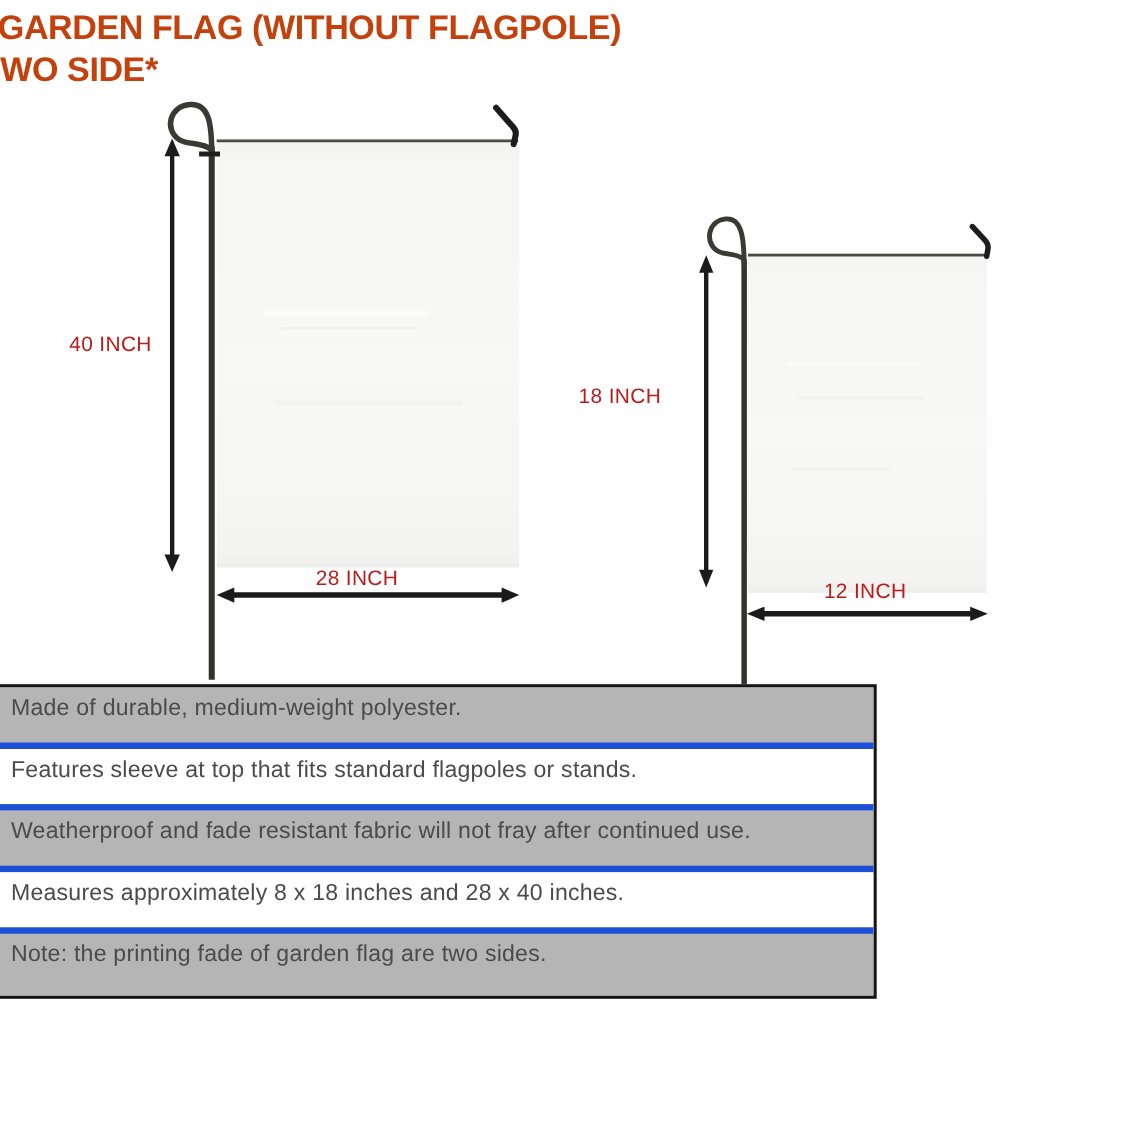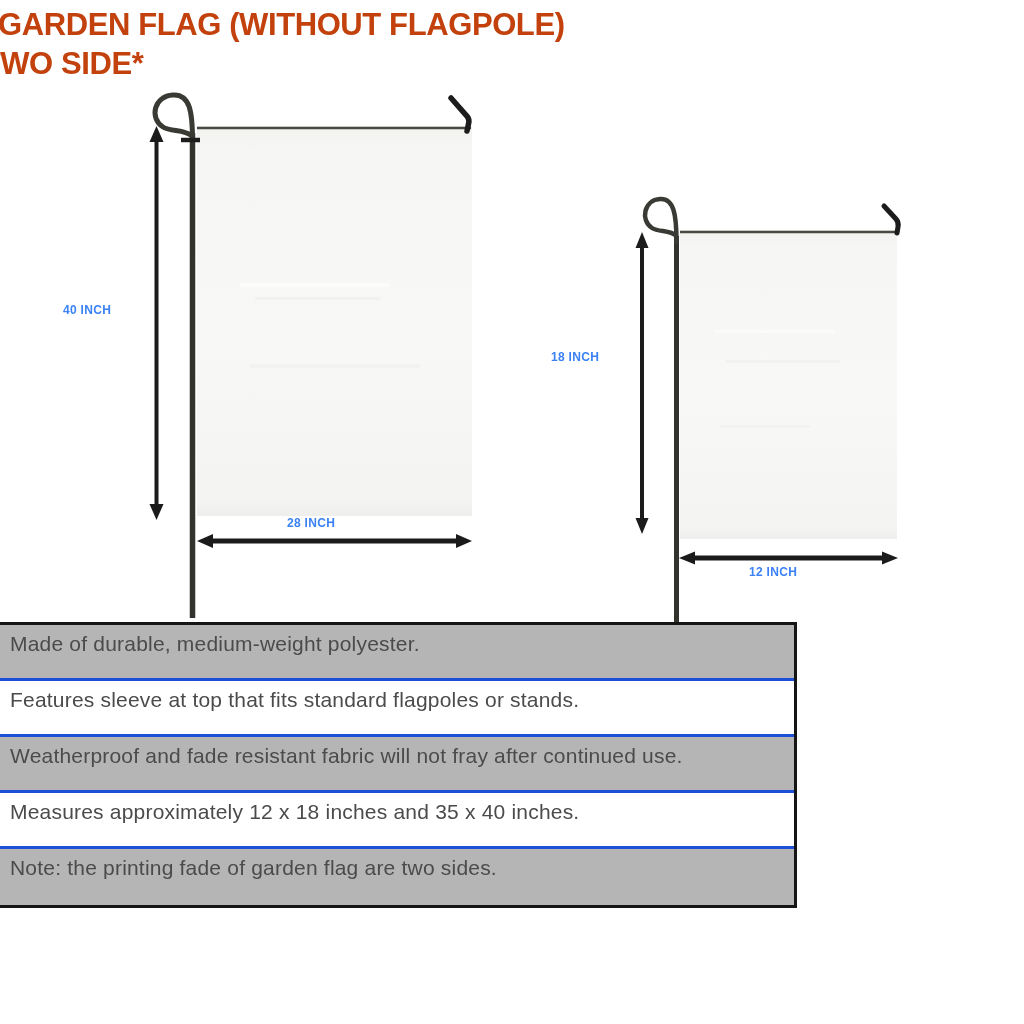--- a/index.html
+++ b/index.html
@@ -16,36 +16,36 @@
     text-align:left;color:#c2410c;
     font-weight:800;letter-spacing:-0.4px;
   }
   .title .t1{font-size:31px;line-height:40px;transform:translateX(-2px);}
   .title .t2{font-size:31px;line-height:38px;transform:translateX(-30px);}
   
   .diagram-svg{position:absolute;left:0;top:0;width:1024px;height:1024px;}
   
   .dim-label{
     position:absolute;
-    font-size:12px;font-weight:700;color:#3b82f6;
+    font-size:19px;font-weight:400;color:#b91c1c;
     letter-spacing:0.3px;white-space:nowrap;
   }
   .lab-40{left:63px;top:303px;}
   .lab-28{left:287px;top:516px;}
-  .lab-18{left:551px;top:350px;}
-  .lab-12{left:749px;top:565px;}
+  .lab-18{left:526px;top:350px;}
+  .lab-12{left:749px;top:528px;}
   
   .features-table{
     position:absolute;left:-3px;top:622px;width:800px;
     border:3px solid #151515;box-sizing:border-box;
     background:#ffffff;
   }
   .feature-row{
     height:56px;box-sizing:border-box;
-    border-bottom:3px solid #1d4ed8;
+    border-bottom:6px solid #1d4ed8;
     padding:7px 8px 0 10px;
     font-size:21px;color:#4b4b4b;letter-spacing:0.2px;
   }
   .feature-row:last-child{border-bottom:none;}
   .feature-row:nth-child(odd){background:#b5b5b5;}
   .feature-row:nth-child(even){background:#ffffff;}
 </style>
 </head>
 <body>
 
@@ -120,20 +120,20 @@
     <div class="feature-row">
       <span>Made of durable, medium-weight polyester.</span>
     </div>
     <div class="feature-row">
       <span>Features sleeve at top that fits standard flagpoles or stands.</span>
     </div>
     <div class="feature-row">
       <span>Weatherproof and fade resistant fabric will not fray after continued use.</span>
     </div>
     <div class="feature-row">
-      <span>Measures approximately 12 x 18 inches and 35 x 40 inches.</span>
+      <span>Measures approximately 8 x 18 inches and 28 x 40 inches.</span>
     </div>
     <div class="feature-row">
       <span>Note: the printing fade of garden flag are two sides.</span>
     </div>
   </div>
 
 </div>
 
 </body></html>

